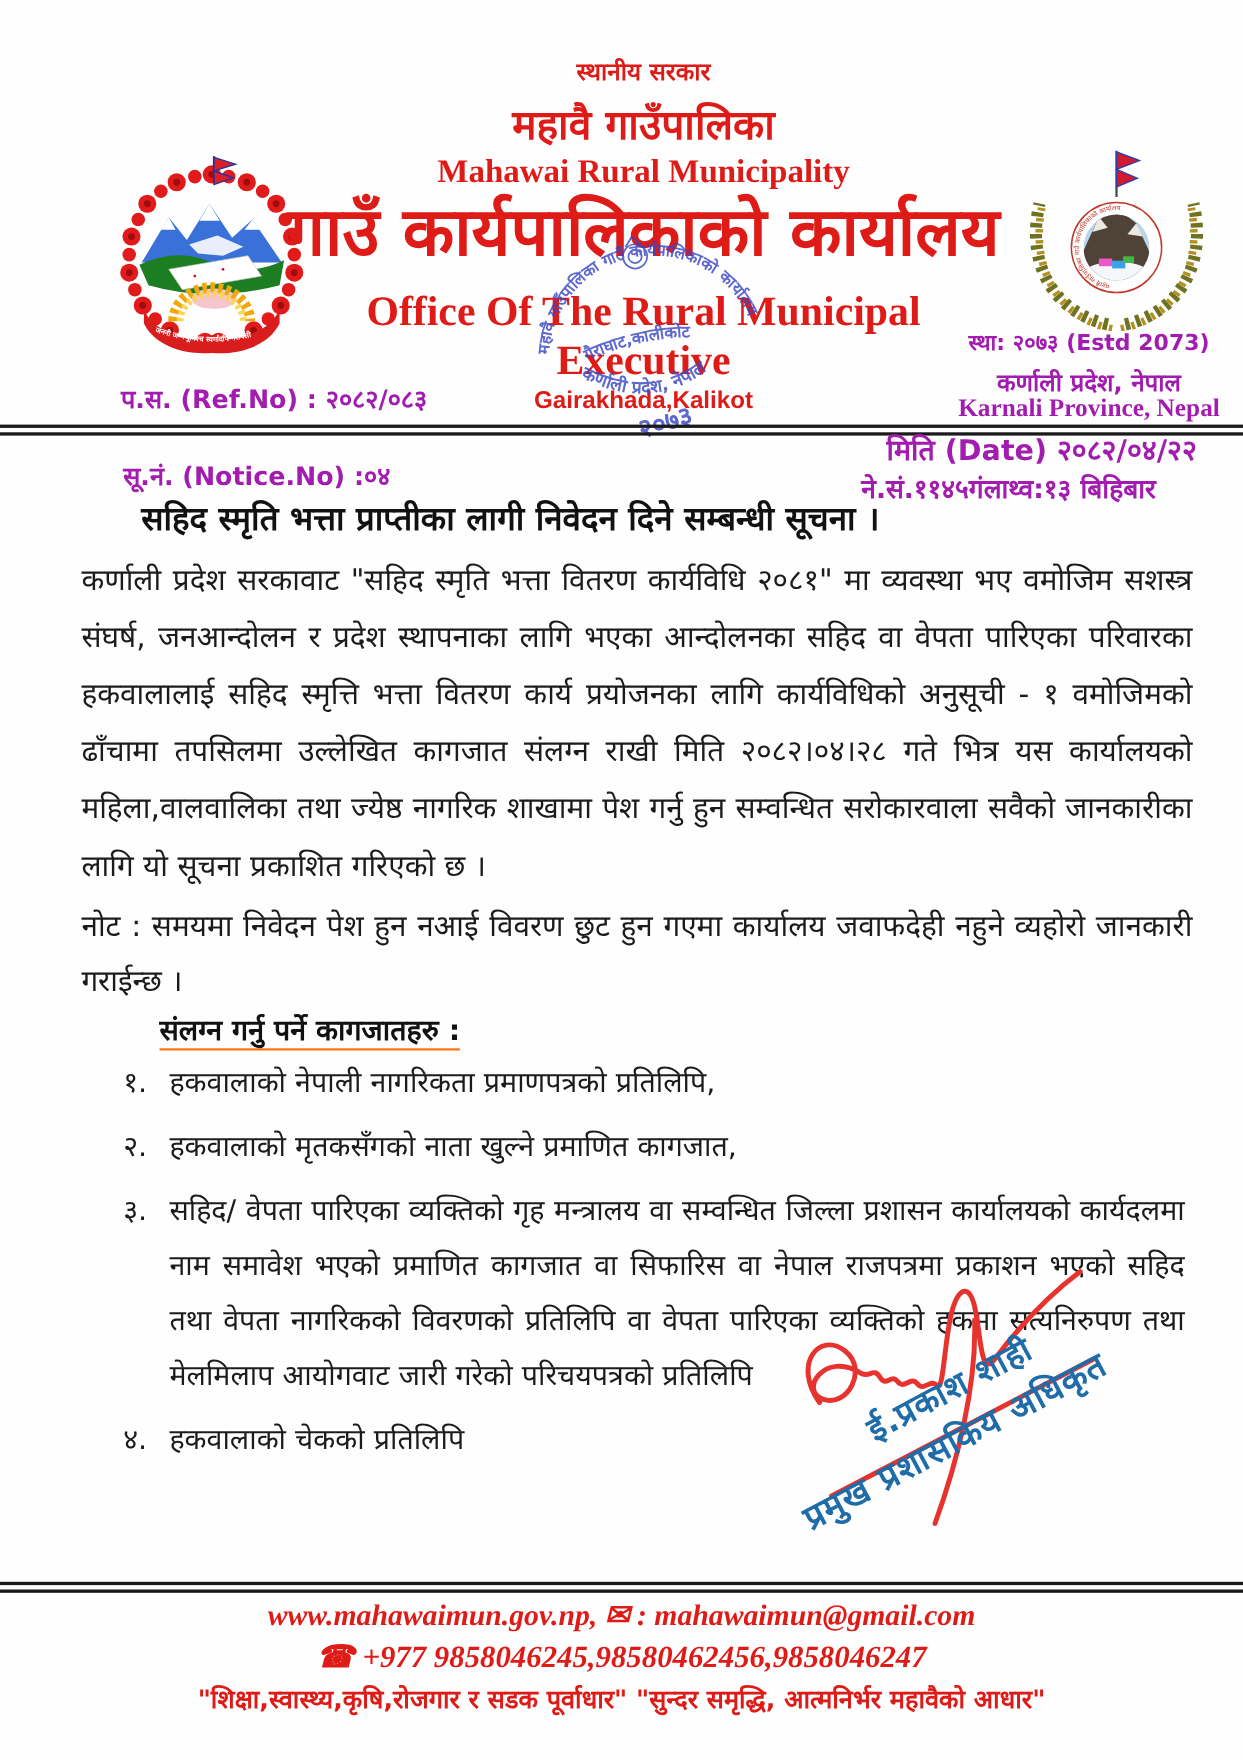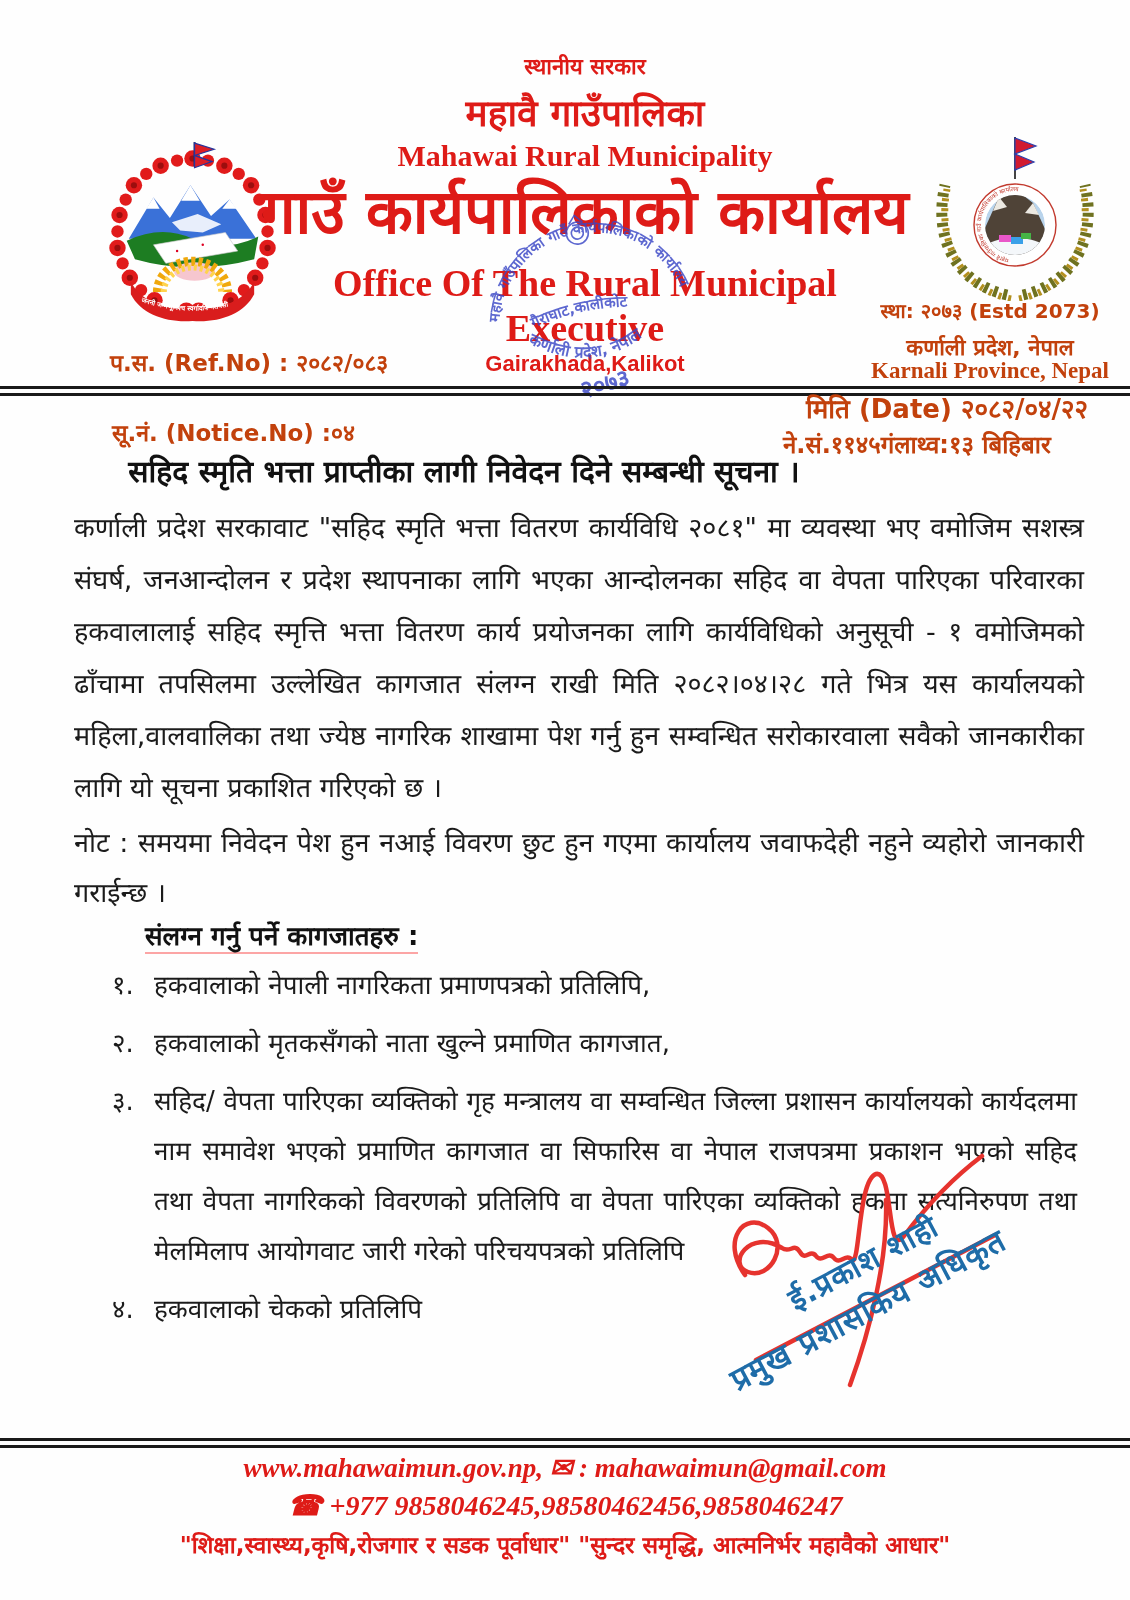--- a/index.html
+++ b/index.html
@@ -1,38 +1,38 @@
 <!DOCTYPE html>
 <html><head>
 <meta charset="utf-8">
 <style>
   html,body{margin:0;padding:0;background:#e8e8e8;}
   #page{position:relative;width:1130px;height:1600px;background:#fefefe;margin:0 auto;
         font-family:"DejaVu Sans",sans-serif;overflow:hidden;}
   .abs{position:absolute;}
-  .red{color:#c2410c;}
+  .red{color:#a21caf;}
   .bold{font-weight:bold;}
   .serif{font-family:"Liberation Serif",serif;}
   .center{text-align:center;}
   
   #hdr{left:250px;top:54px;width:670px;text-align:center;color:#de1b17;font-weight:bold;line-height:1.18;}
   .h-np1{font-size:22px;}
   .h-en1{font-size:24px;font-family:"Liberation Serif",serif;}
   .h-np2{font-size:37px;margin-top:12px;}
   .h-en2{font-size:30px;font-family:"Liberation Serif",serif;margin-top:2px;}
   .h-np3{font-size:61px;margin-top:3px;}
   .h-en3{font-size:38px;font-family:"Liberation Serif",serif;margin-top:13px;}
   .h-np4{font-size:27px;margin-top:2px;}
   .h-en4{font-size:22px;font-family:Liberation Sans, sans-serif;}
   .rule{left:0;width:1130px;height:4px;border-top:3px solid #1a1a1a;border-bottom:3px solid #1a1a1a;}
   .body-text{color:#1b1b1b;font-size:27px;line-height:52px;text-align:justify;}
   .list-item{display:flex;margin-bottom:8px;color:#1b1b1b;font-size:26px;line-height:50px;}
   .list-num{flex:none;width:42px;}
   .list-txt{flex:1;text-align:justify;}
-  #attach-h{font-size:26px;font-weight:bold;color:#111;border-bottom:2px solid #fca5a5;padding-bottom:1px;}
+  #attach-h{font-size:26px;font-weight:bold;color:#111;border-bottom:2px solid #f97316;padding-bottom:1px;}
   .sig-blue{position:absolute;color:#1e6ca8;font-weight:bold;font-size:31px;white-space:nowrap;
             transform:rotate(-28deg);transform-origin:left center;letter-spacing:1px;}
   .foot{width:1130px;text-align:center;color:#de1b17;font-weight:bold;}
 </style>
 </head>
 <body>
 
 <div id="page">
 
   <svg class="abs" style="left:100px;top:140px" width="185" height="185" viewBox="0 0 180 180">

